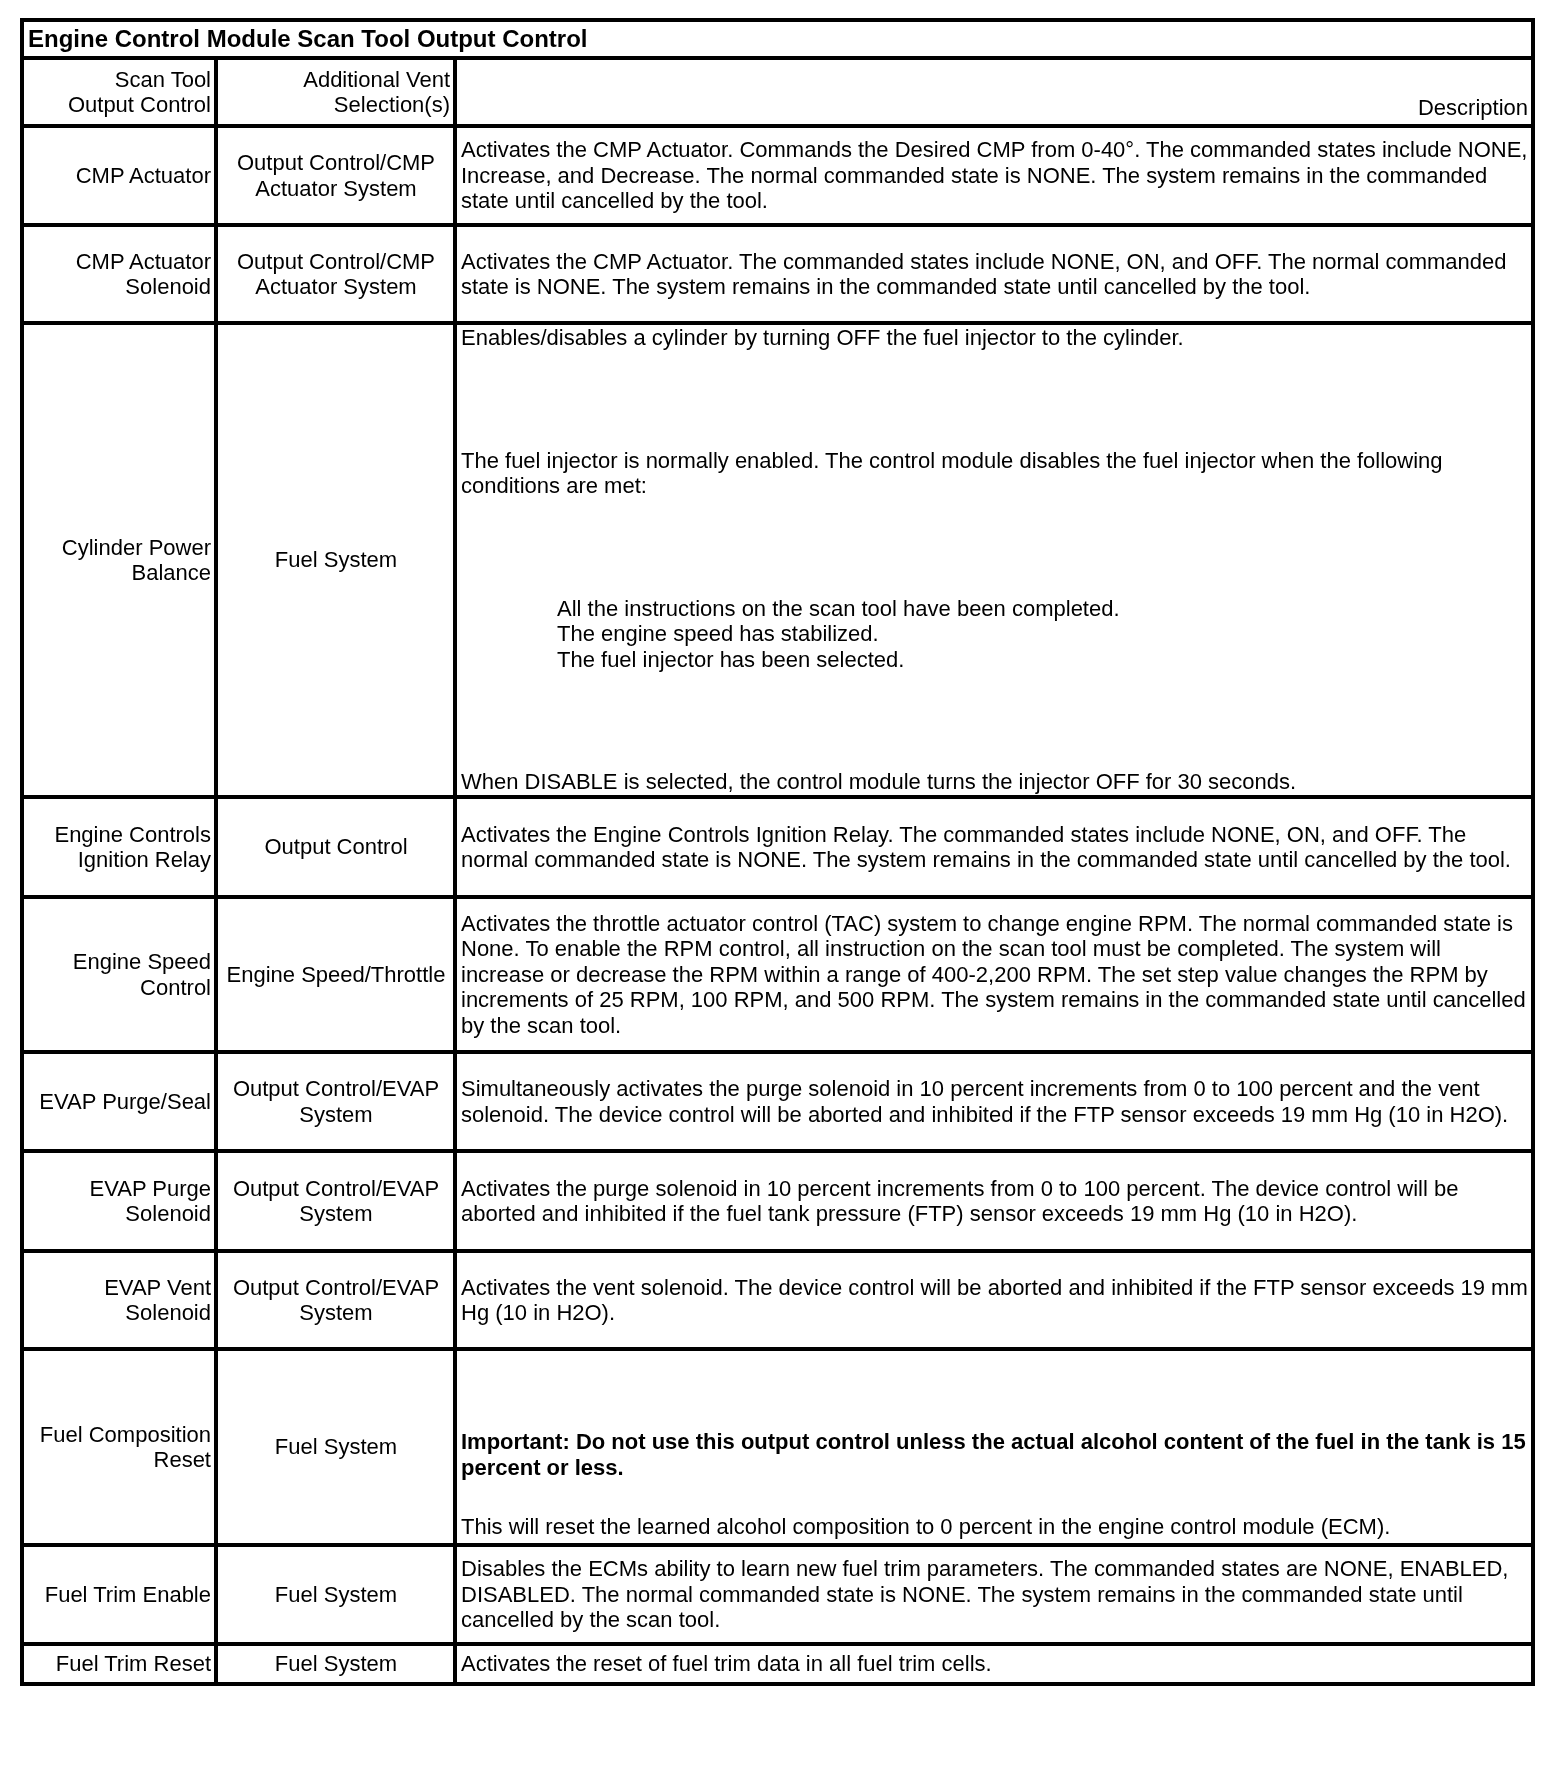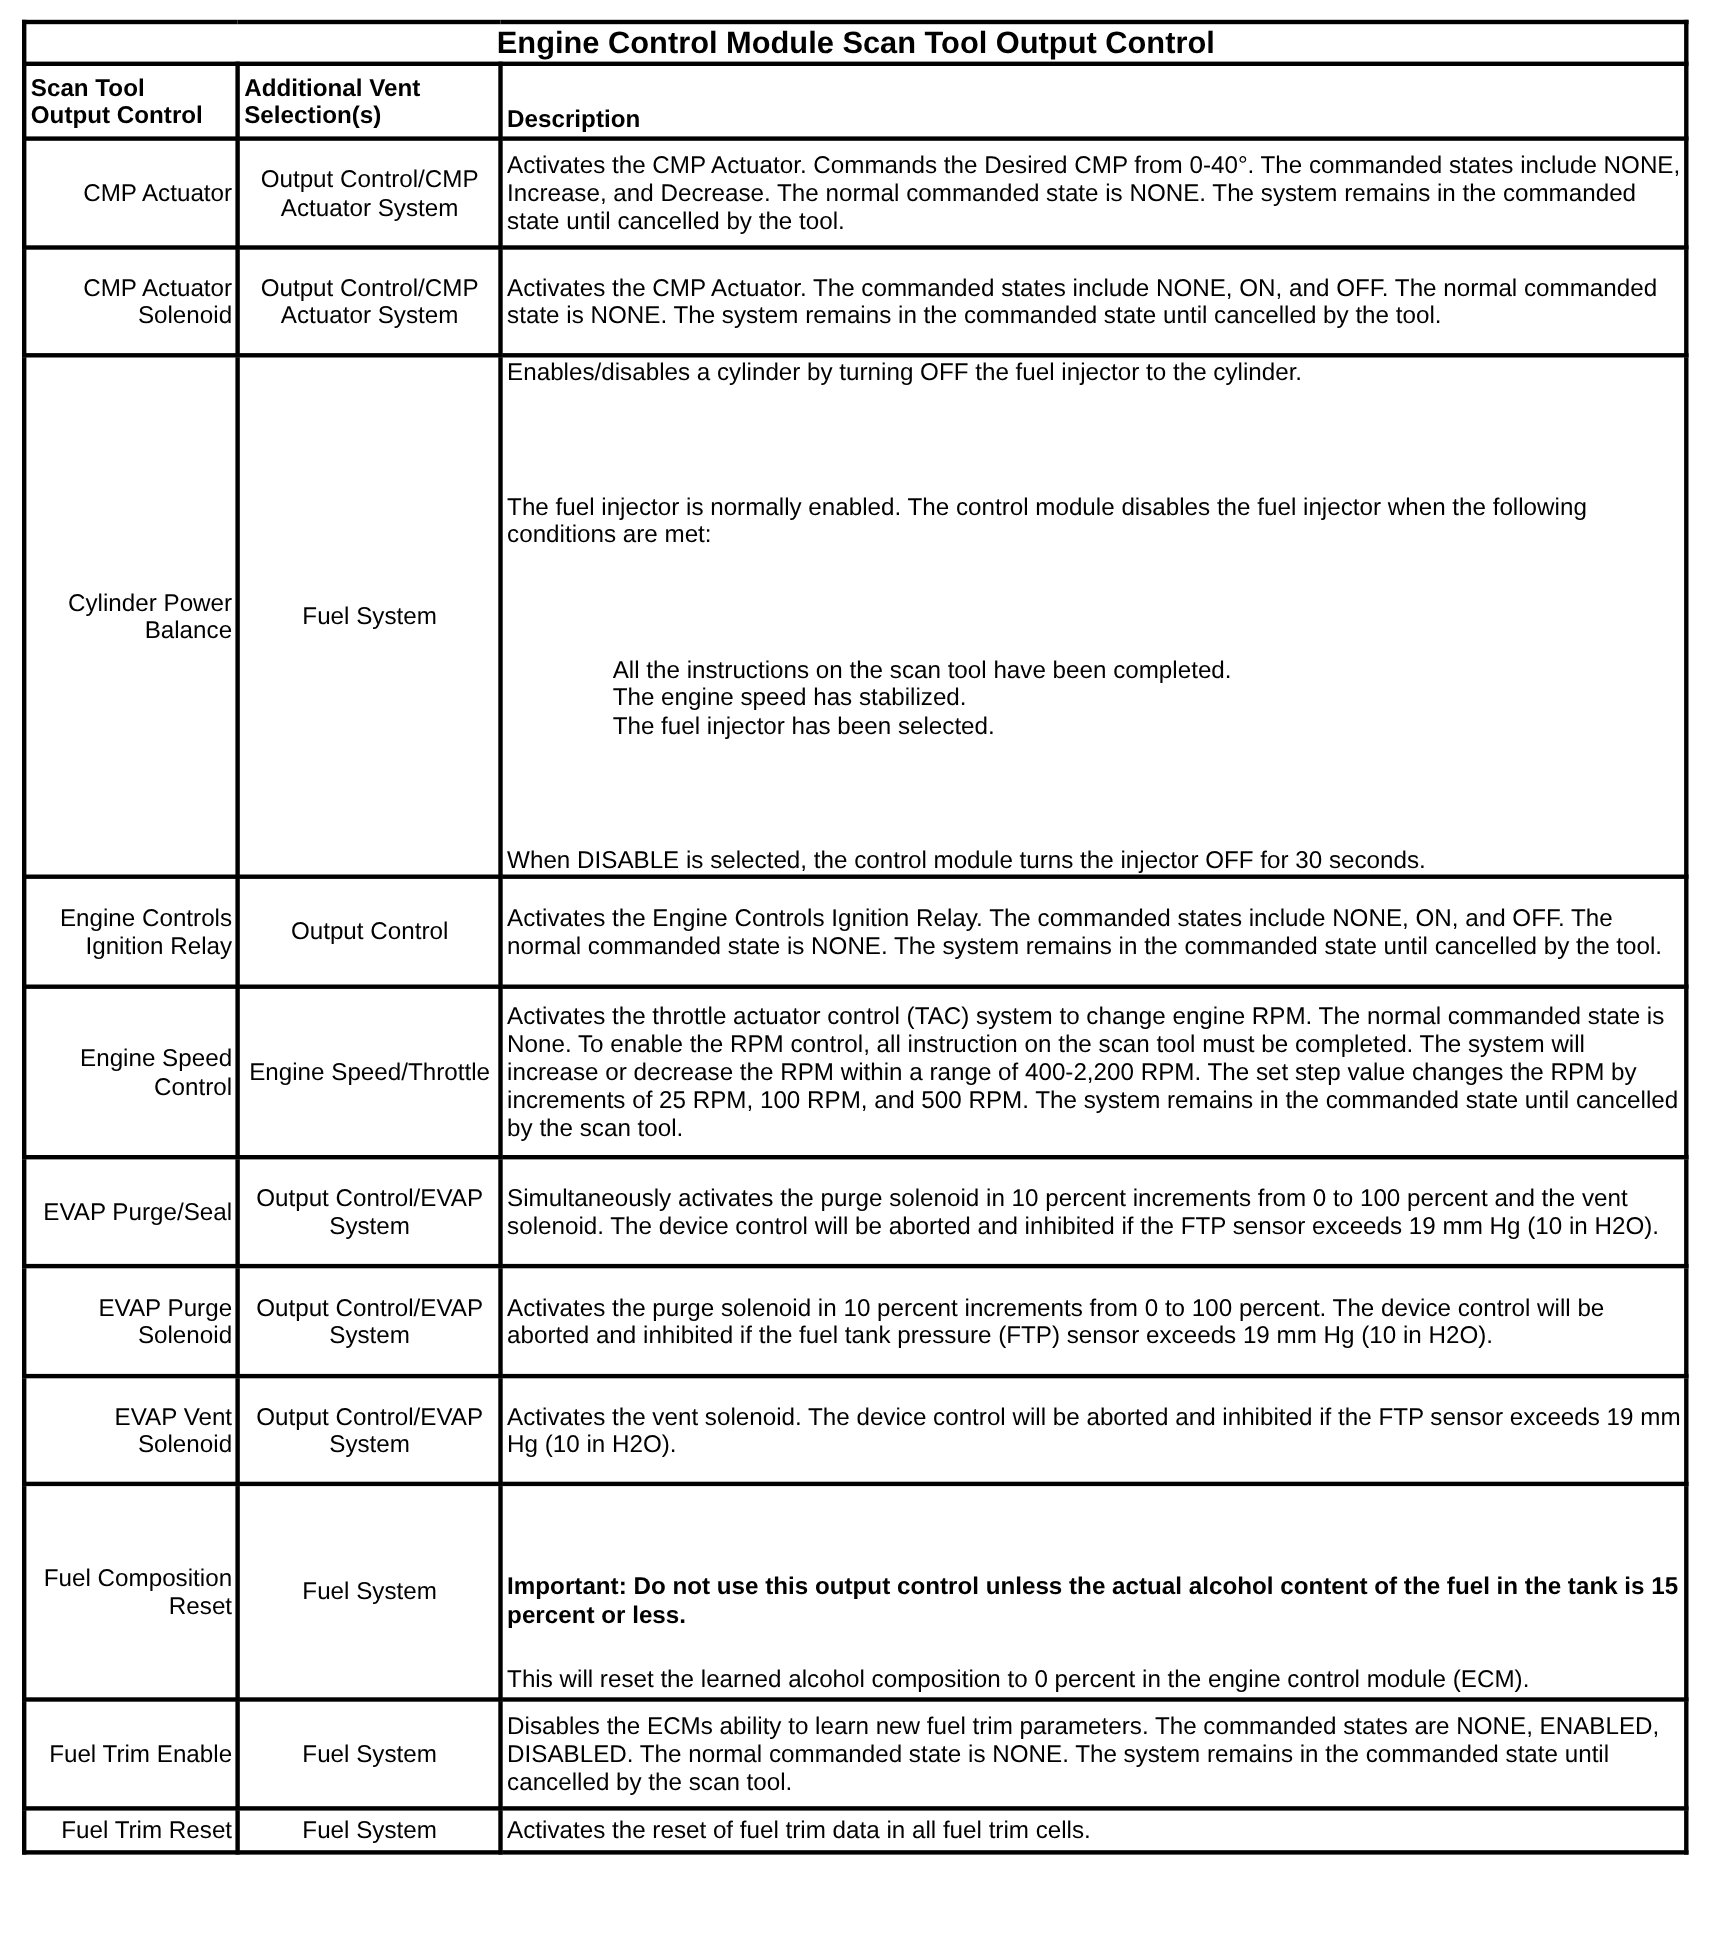--- a/index.html
+++ b/index.html
@@ -16,22 +16,22 @@
   table.doc td, table.doc th {
     border: 4px solid #000;
     padding: 0 3px 0 4px;
     vertical-align: middle;
     overflow: hidden;
   }
   col.c1 { width: 194px; }
   col.c2 { width: 239px; }
   col.c3 { width: 1078px; }
   th { font-weight: bold; }
-  .title-cell { height: 34px; text-align: center; font-weight: bold; font-size: 28px; }
-  .hdr { height: 60px; text-align: left; font-weight: bold; }
+  .title-cell { height: 34px; text-align: left; font-weight: bold; font-size: 24px; }
+  .hdr { height: 60px; text-align: right; font-weight: normal; }
   .hdr.desc { vertical-align: bottom; padding-bottom: 4px; }
   td.c1 { text-align: right; }
   td.c2 { text-align: center; }
   td.c3 { text-align: left; }
   .line { display: block; }
   .indent { padding-left: 96px; }
   .gap { display: block; height: 25.5px; }
   .bold { font-weight: bold; }
   .cylinder-desc { display: flex; flex-direction: column; justify-content: space-between; height: 470px; }
 </style>

